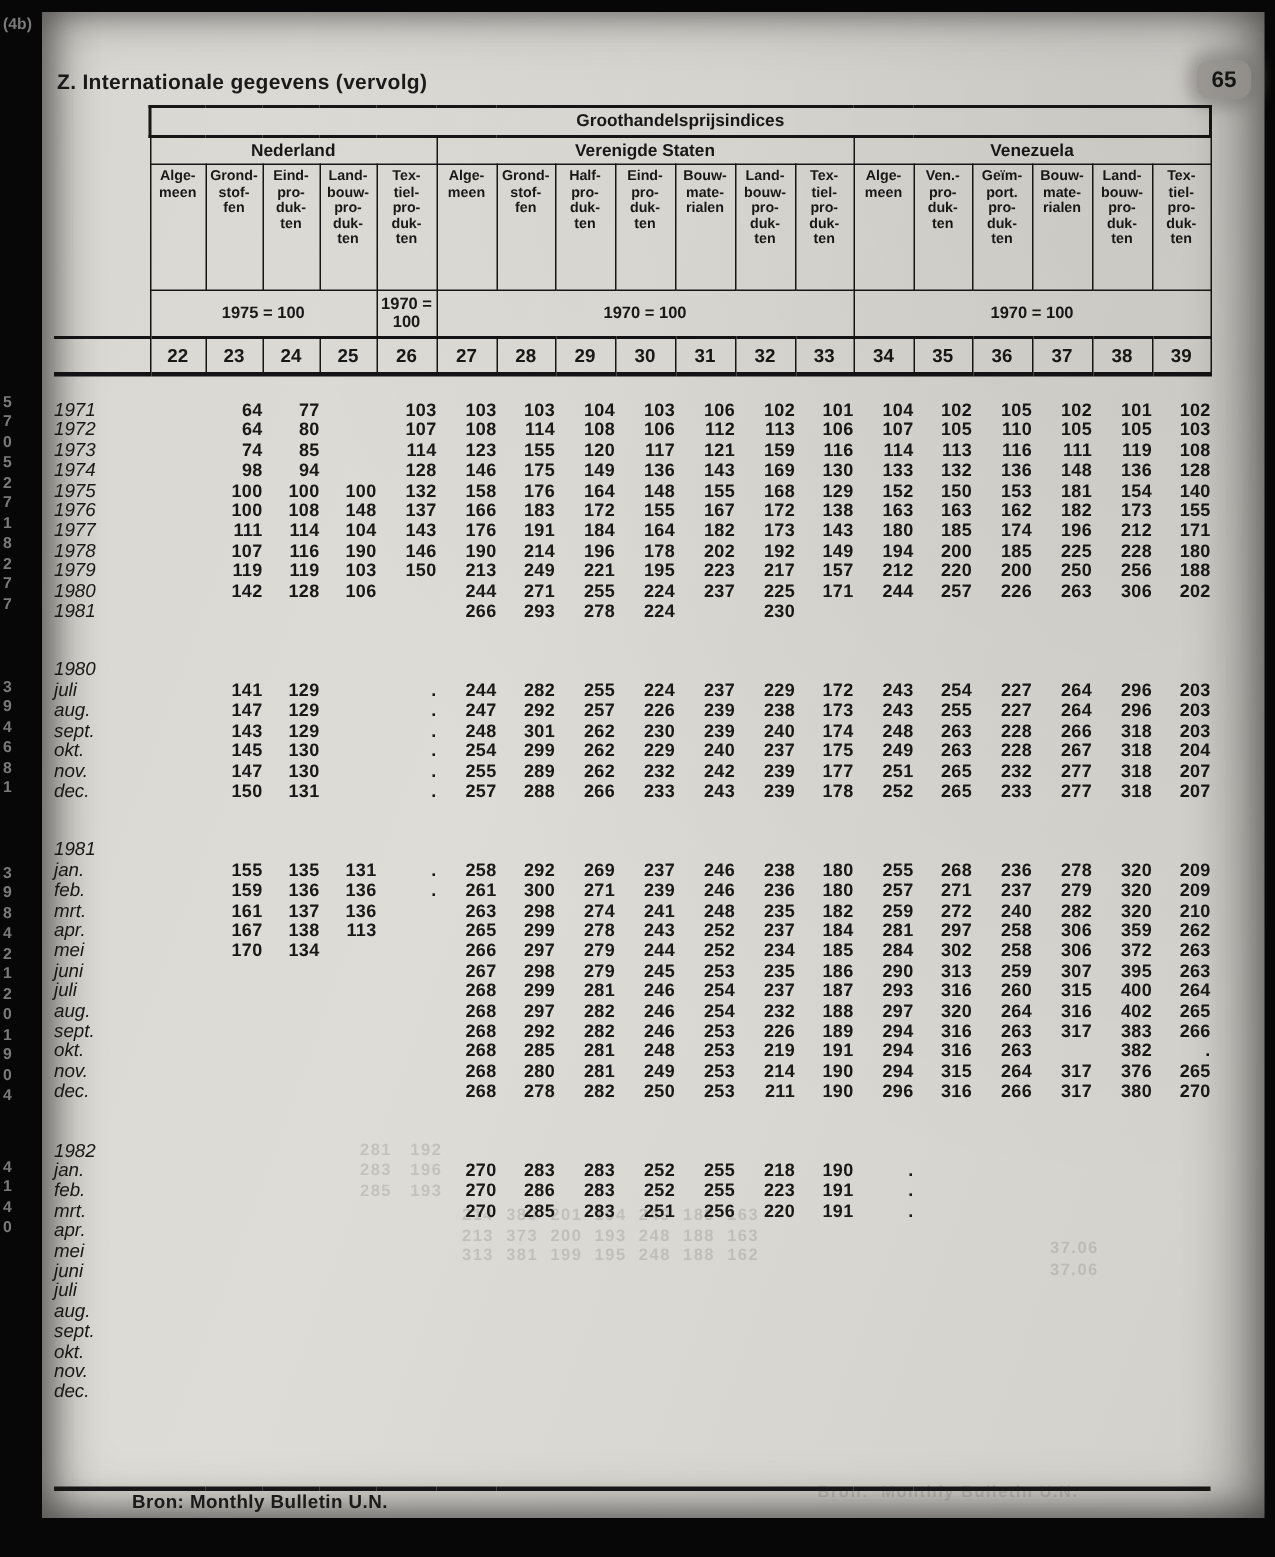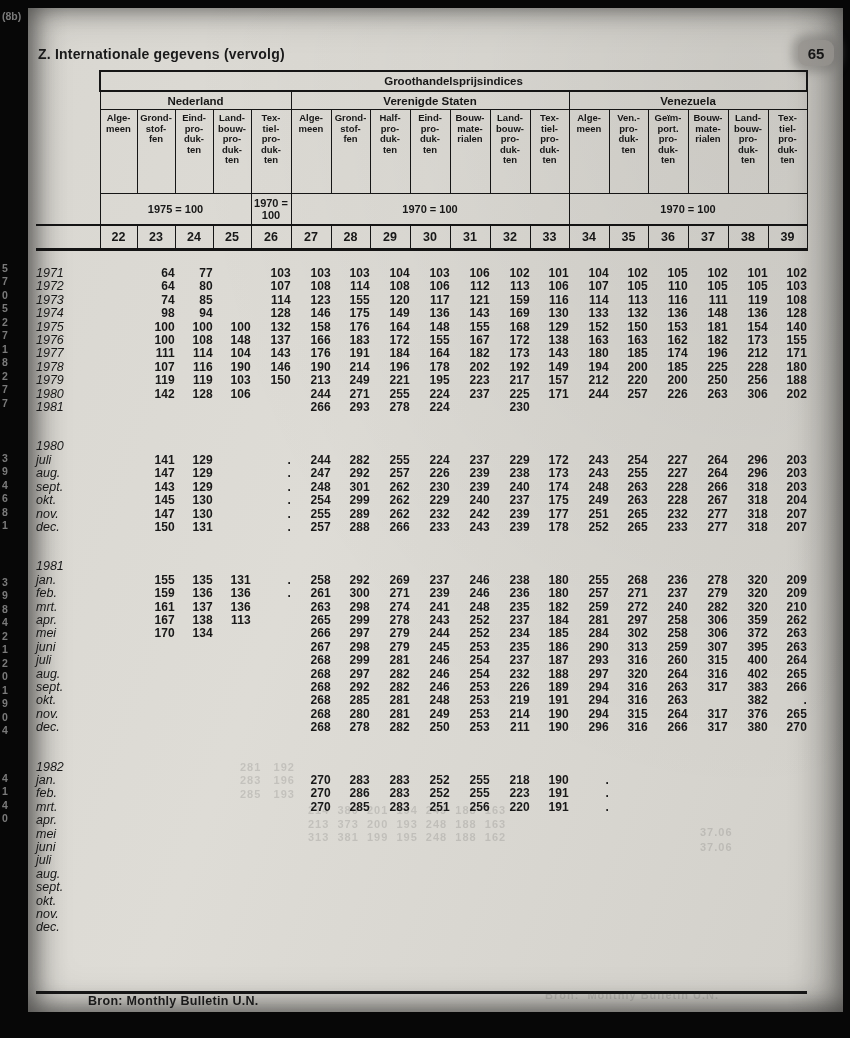--- a/index.html
+++ b/index.html
@@ -57,21 +57,21 @@
   tr.spacer td, tr.tail td{height:auto;}
   .source{position:absolute;left:60px;top:986px;font-size:12.5px;font-weight:bold;letter-spacing:.3px;}
   .ghost-layer{position:absolute;inset:0;pointer-events:none;}
   .ghost{position:absolute;font-size:11px;font-weight:bold;color:#2a2a2a;opacity:.14;letter-spacing:1px;white-space:pre;}
 </style>
 </head>
 <body>
 
 <div class="scan">
   <div class="edge-artifacts">
-      <span class="edge-mark" style="top: 10px;">(8b)</span>
+      <span class="edge-mark" style="top: 10px;">(4b)</span>
       <span class="edge-mark" style="top: 262px;">5</span>
       <span class="edge-mark" style="top: 275px;">7</span>
       <span class="edge-mark" style="top: 289px;">0</span>
       <span class="edge-mark" style="top: 302px;">5</span>
       <span class="edge-mark" style="top: 316px;">2</span>
       <span class="edge-mark" style="top: 329px;">7</span>
       <span class="edge-mark" style="top: 343px;">1</span>
       <span class="edge-mark" style="top: 356px;">8</span>
       <span class="edge-mark" style="top: 370px;">2</span>
       <span class="edge-mark" style="top: 383px;">7</span>

